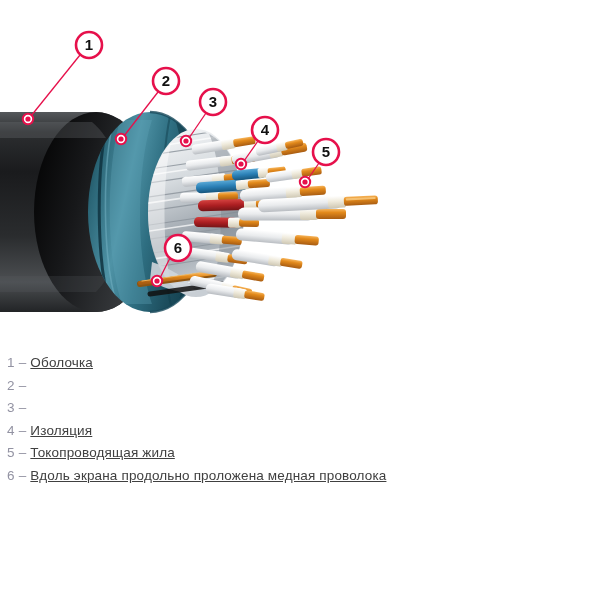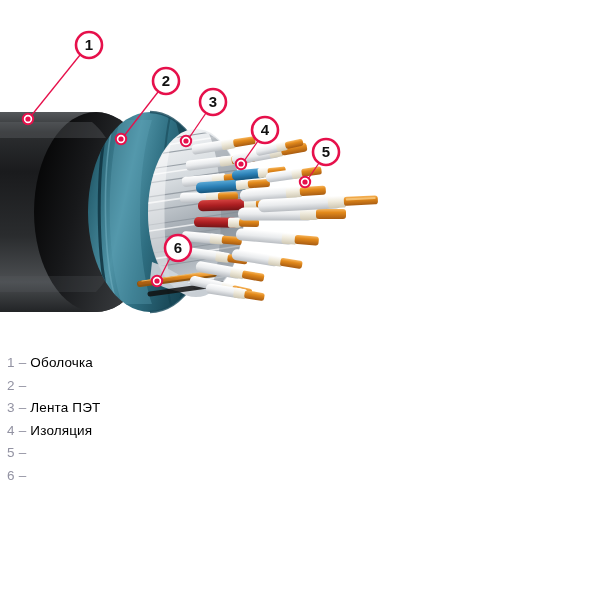--- a/index.html
+++ b/index.html
@@ -41,21 +41,22 @@
     white-space: nowrap;
   }
   .legend-num {
     color: #9292a2;
   }
   .legend-dash {
     padding: 0 4px;
     color: #9292a2;
   }
   .legend-text {
-    color: #000000;
+    color: #404040;
+    text-decoration: underline;
   }
 
   svg { display: block; }
 </style>
 </head>
 <body>
 
 <div id="figure">
   <svg width="600" height="350" viewBox="0 0 600 350">
     <defs>
@@ -390,28 +391,29 @@
       <span class="legend-dash">–</span>
       <span class="legend-text">Оболочка</span>
     </div>
     <div class="legend-row">
       <span class="legend-num">2</span>
       <span class="legend-dash">–</span>
     </div>
     <div class="legend-row">
       <span class="legend-num">3</span>
       <span class="legend-dash">–</span>
-      <span class="legend-text">Лента ПЭТ</span>
     </div>
     <div class="legend-row">
       <span class="legend-num">4</span>
       <span class="legend-dash">–</span>
       <span class="legend-text">Изоляция</span>
     </div>
     <div class="legend-row">
       <span class="legend-num">5</span>
       <span class="legend-dash">–</span>
+      <span class="legend-text">Токопроводящая жила</span>
     </div>
     <div class="legend-row">
       <span class="legend-num">6</span>
       <span class="legend-dash">–</span>
+      <span class="legend-text">Вдоль экрана продольно проложена медная проволока</span>
     </div>
   </div>
 
 </body></html>

